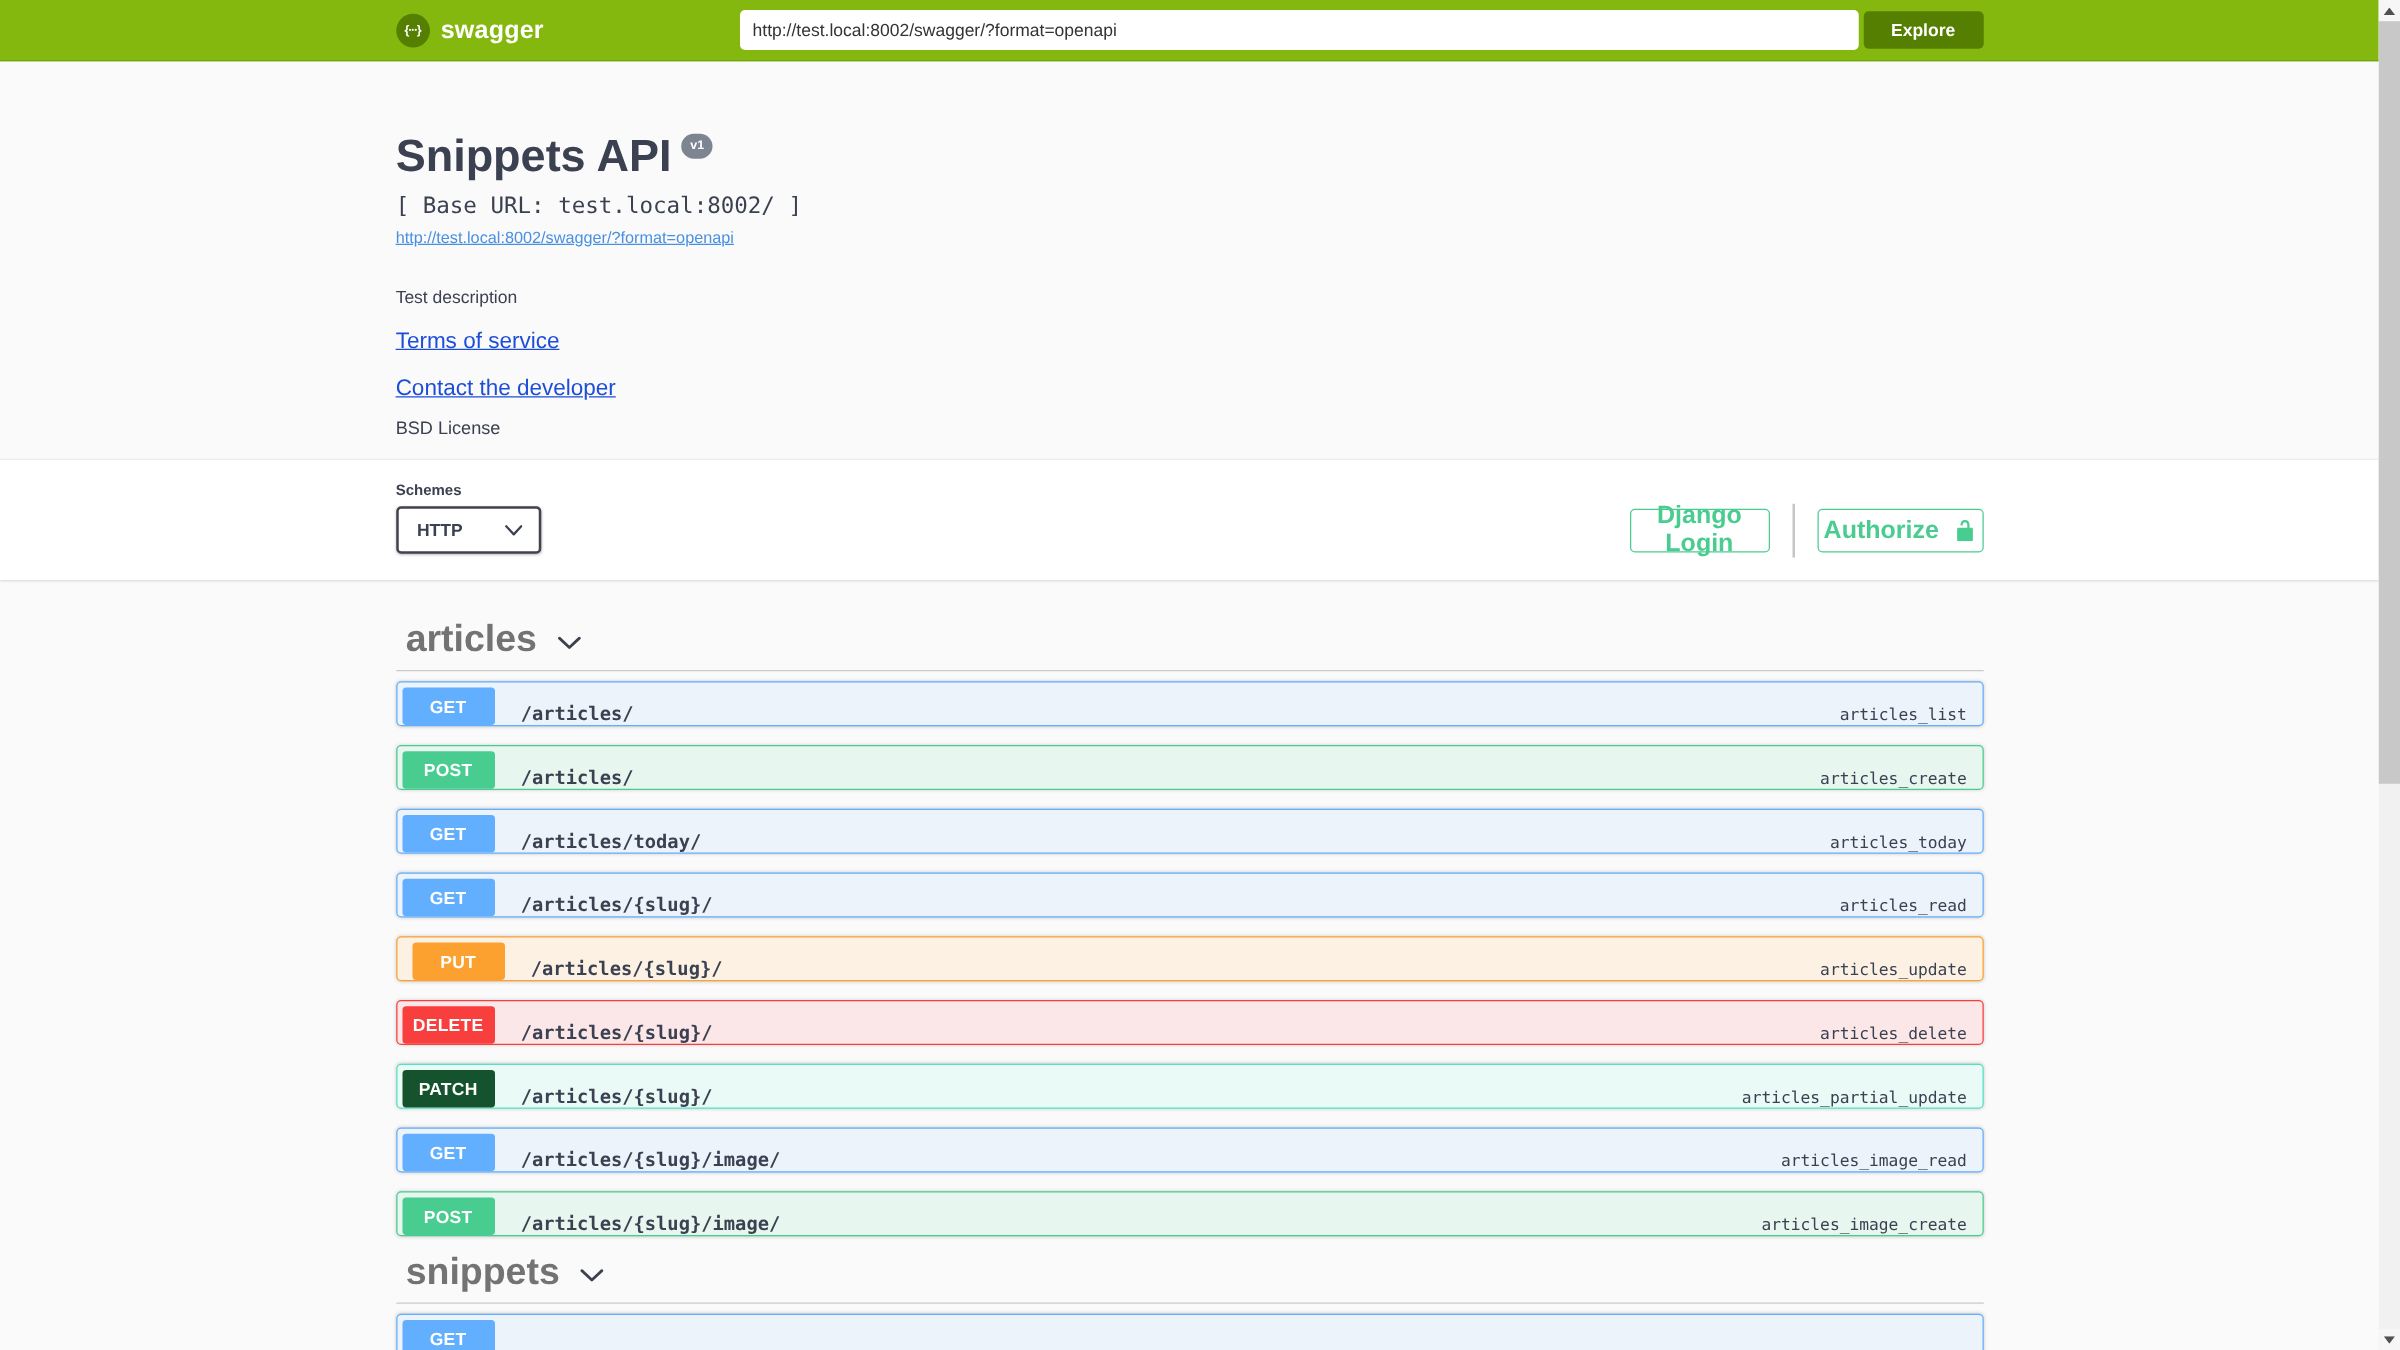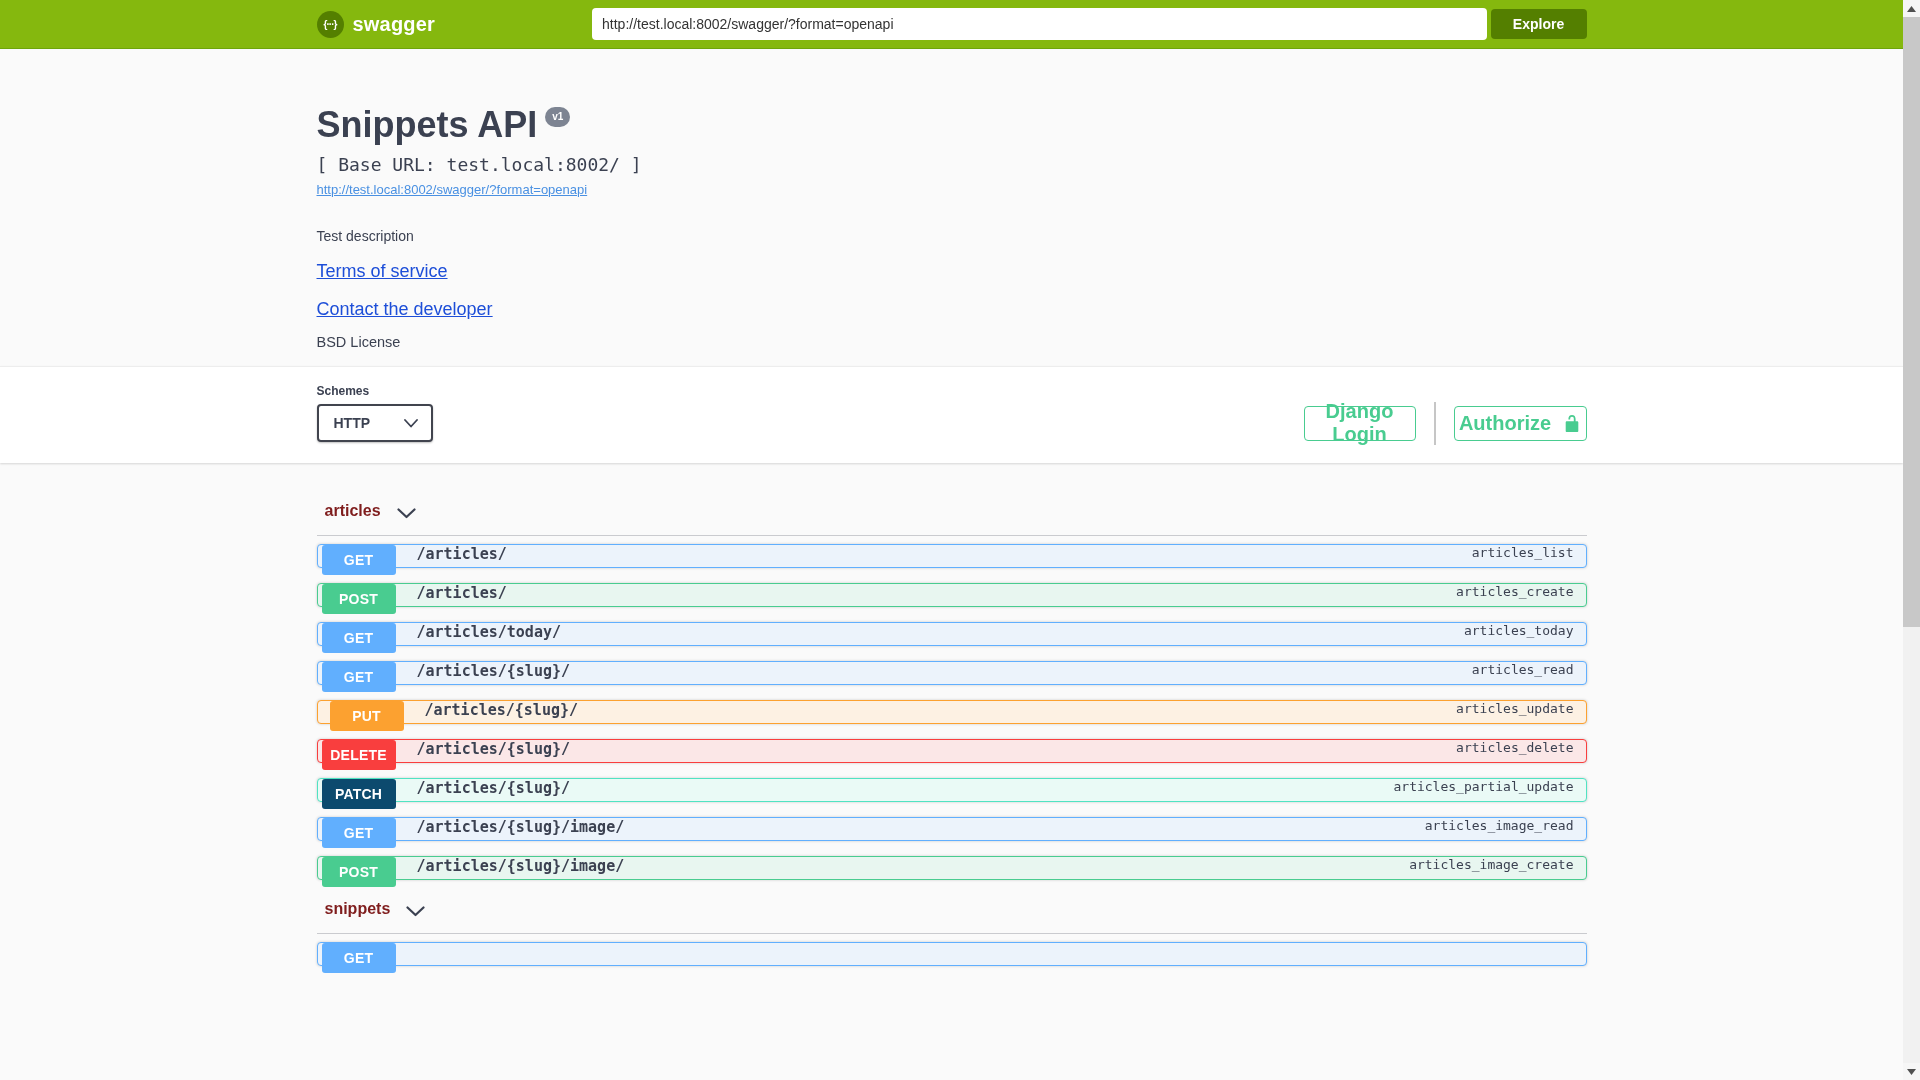--- a/index.html
+++ b/index.html
@@ -81,26 +81,26 @@
   .auth-divider { width: 2px; height: 43px; background: #c6c6c6; margin: 0 18px; }
 
   
   .main { width: 1270px; margin: 0 auto; padding-top: 34px; }
   .section { margin-top: 0; }
   .section + .section { margin-top: 14px; }
   .section-header {
     display: flex; align-items: center; padding: 0 0 10px 8px; cursor: pointer;
     border-bottom: 1px solid rgba(59,65,81,0.25);
   }
-  .section-title { font-size: 16px; line-height: 28px; font-weight: bold; color: #7f1d1d; }
+  .section-title { font-size: 30px; line-height: 28px; font-weight: bold; color: #737373; }
   .section-chevron { margin-left: 16px; margin-top: 4px; }
   .section-ops { padding-top: 8px; }
   .opblock {
-    height: 24px; border-radius: 4px; border: 1px solid; margin-bottom: 15px;
-    display: flex; align-items: flex-start; padding: 0 12px 0 4px;
+    height: 36px; border-radius: 4px; border: 1px solid; margin-bottom: 15px;
+    display: flex; align-items: flex-end; padding: 0 12px 0 4px;
     box-shadow: 0 0 3px rgba(0,0,0,0.19); cursor: pointer;
   }
   .method-badge {
     min-width: 74px; height: 30px; border-radius: 3px; color: #fff;
     font-weight: bold; font-size: 14px; letter-spacing: 0.2px;
     display: flex; align-items: center; justify-content: center;
   }
   .op-path {
     font-family: "DejaVu Sans Mono", monospace; font-size: 15px; font-weight: 600;
     color: #3b4151; margin-left: 21px;
@@ -210,21 +210,21 @@
     <span class="op-id">articles_update</span>
   </div>
 
   <div class="opblock" style="background: rgb(251, 231, 231); border-color: rgb(249, 62, 62);">
     <span class="method-badge" style="background: rgb(249, 62, 62);">DELETE</span>
     <span class="op-path">/articles/{slug}/</span>
     <span class="op-id">articles_delete</span>
   </div>
 
   <div class="opblock" style="background: rgb(234, 250, 246); border-color: rgb(80, 227, 194);">
-    <span class="method-badge" style="background: #0c4a6e;">PATCH</span>
+    <span class="method-badge" style="background: #14532d;">PATCH</span>
     <span class="op-path">/articles/{slug}/</span>
     <span class="op-id">articles_partial_update</span>
   </div>
 
   <div class="opblock" style="background: rgb(236, 243, 251); border-color: rgb(97, 175, 254);">
     <span class="method-badge" style="background: rgb(97, 175, 254);">GET</span>
     <span class="op-path">/articles/{slug}/image/</span>
     <span class="op-id">articles_image_read</span>
   </div>
 

